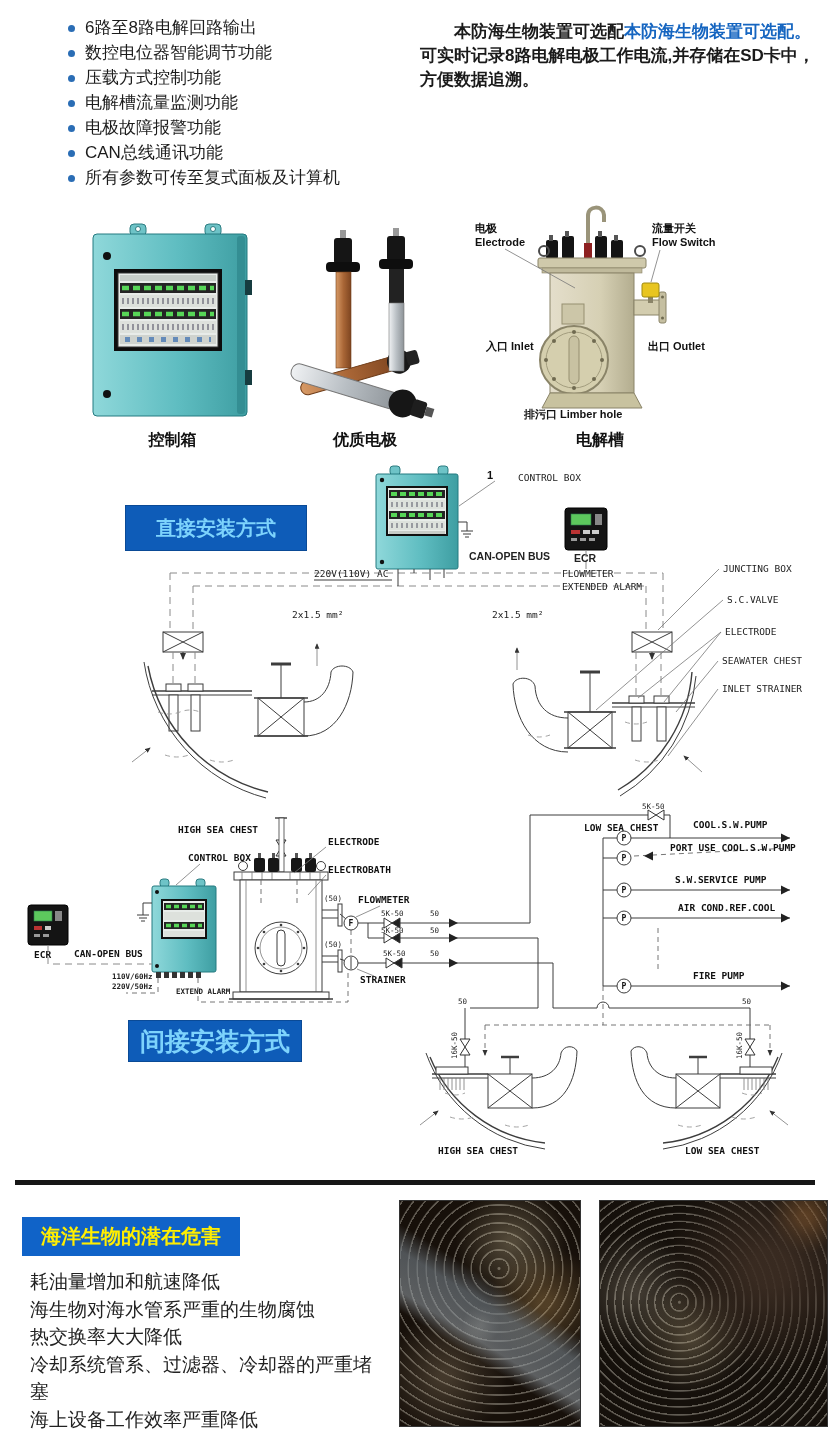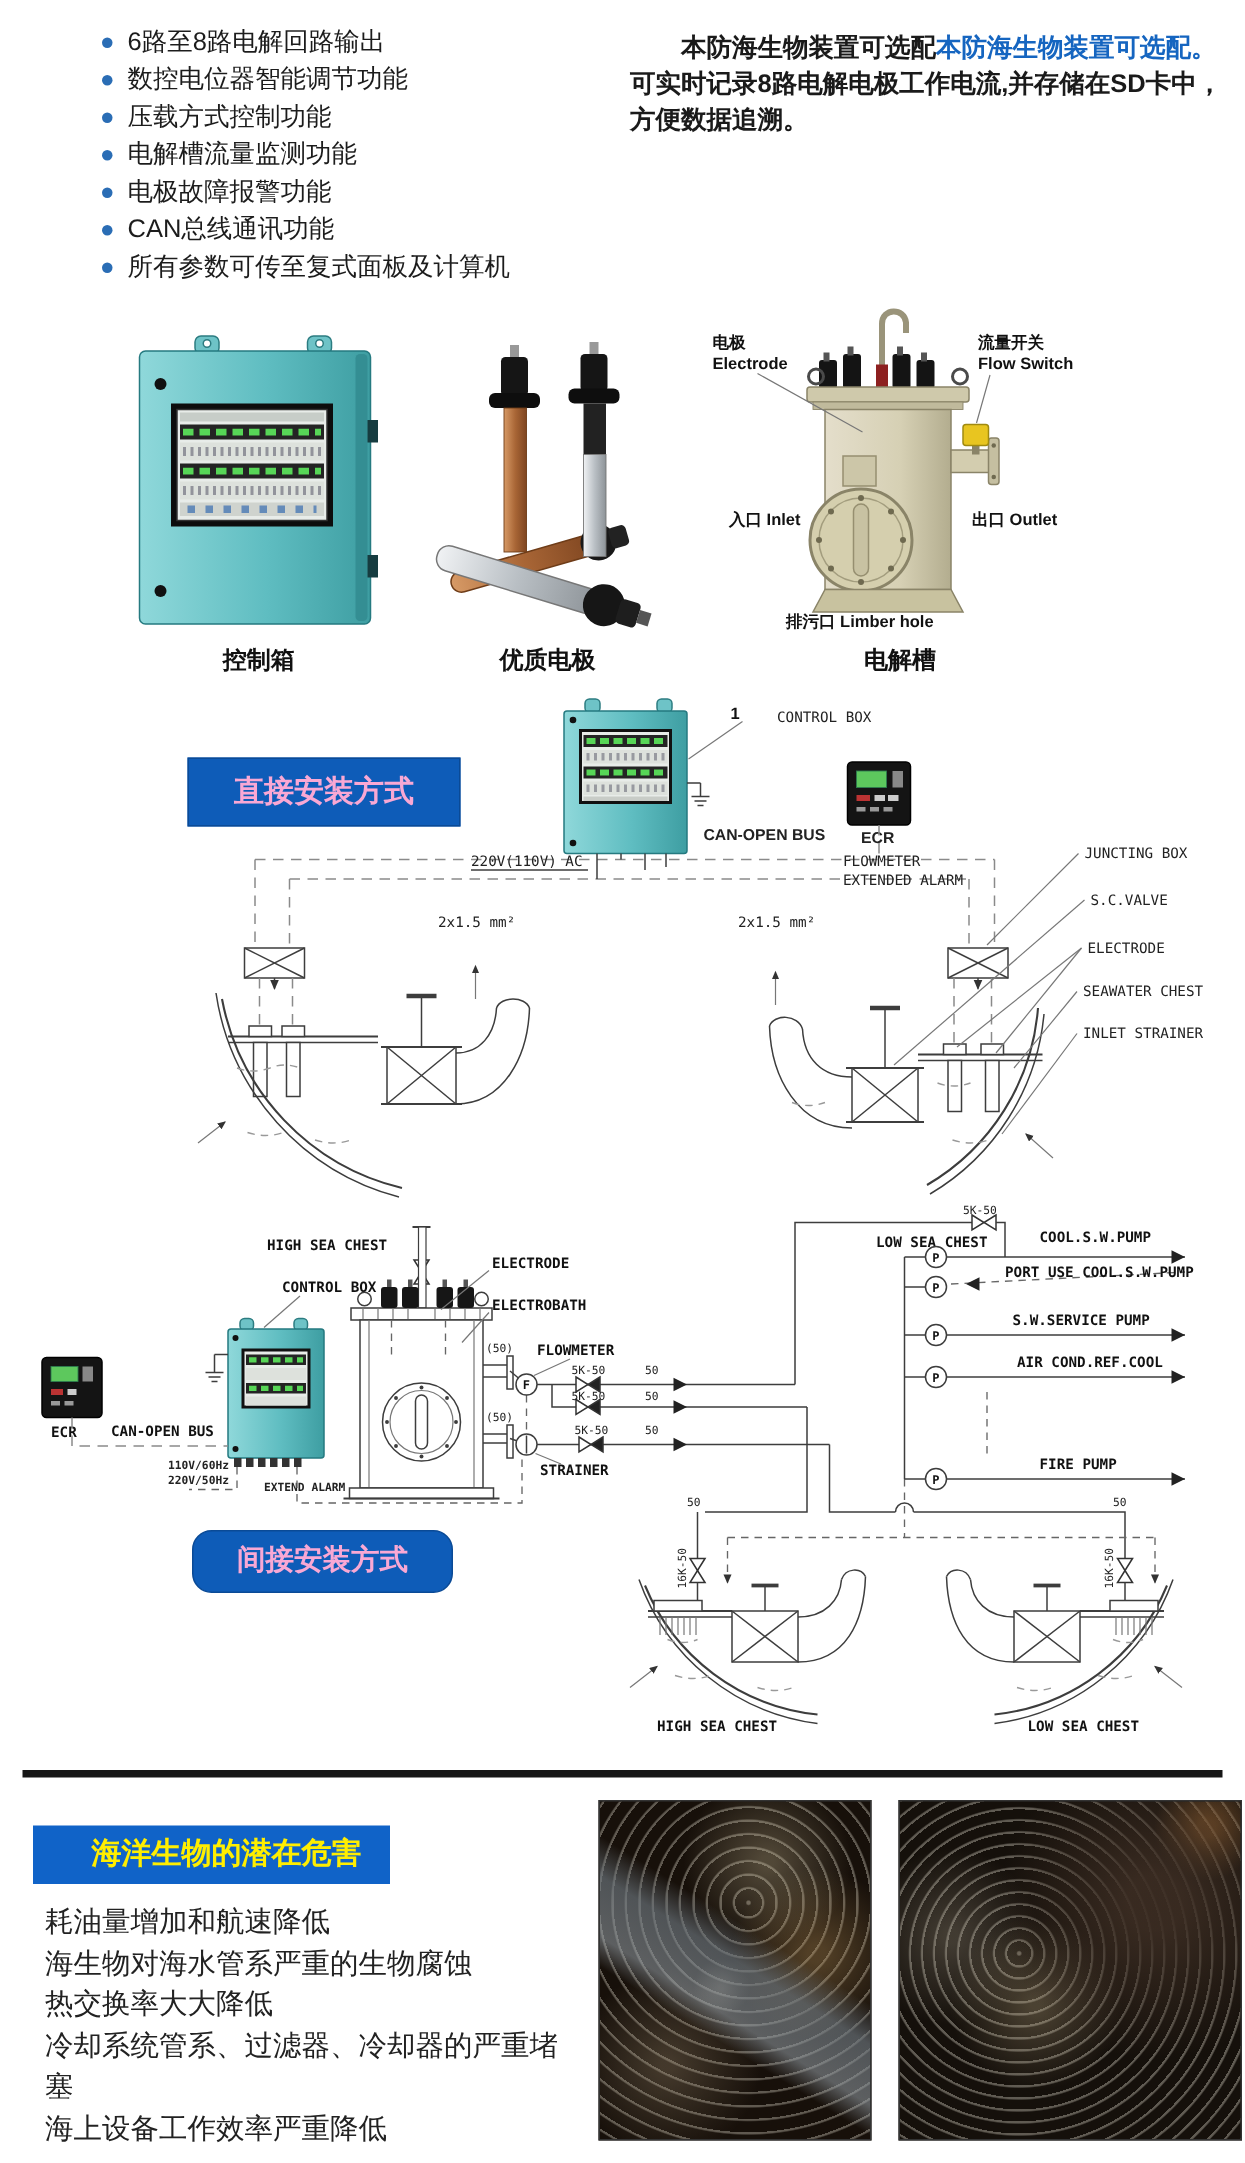--- a/index.html
+++ b/index.html
@@ -8,27 +8,27 @@
   .abs{position:absolute;}
   
   #features{left:68px;top:16px;width:340px;}
   .feat{display:flex;align-items:flex-start;height:25px;font-size:17px;color:#1c1c1c;}
   .bullet{width:7px;height:7px;border-radius:50%;background:#2a6db5;margin:9px 10px 0 0;flex:none;}
   #intro{left:420px;top:20px;width:404px;font-size:17px;line-height:24px;font-weight:bold;text-indent:2em;}
   .blue{color:#1565c0;}
   
   .caption{font-size:16px;font-weight:bold;text-align:center;color:#111;}
   
-  .secbtn{background:#0e5cb8;color:#f9a8d4;font-weight:bold;text-align:center;border:1px solid #0a4a96;}
+  .secbtn{background:#0e5cb8;color:#7dd3fc;font-weight:bold;text-align:center;border:1px solid #0a4a96;}
   #btn-direct{left:125px;top:505px;width:180px;height:44px;font-size:20px;line-height:44px;}
-  #btn-indirect{left:128px;top:1020px;width:172px;height:40px;font-size:19px;line-height:40px;border-radius:13px;}
+  #btn-indirect{left:128px;top:1020px;width:172px;height:40px;font-size:25px;line-height:40px;}
   
   #divider{left:15px;top:1180px;width:800px;height:5px;background:#161616;}
   #hazTitle{left:22px;top:1217px;width:218px;height:39px;background:#1063c8;color:#ffee00;
-            font-size:20px;font-weight:bold;text-align:center;line-height:39px;padding-left:20px;}
+            font-size:20px;font-weight:bold;text-align:center;line-height:39px;}
   #hazList{left:30px;top:1268px;width:360px;}
   .hazItem{font-size:19px;line-height:27.5px;color:#222;}
   .photo{top:1200px;height:225px;border:1px solid #333;}
   #photo1{left:399px;width:180px;
     background:
      linear-gradient(32deg, transparent 34%, rgba(150,160,168,.55) 40%, rgba(110,120,128,.65) 52%, transparent 60%),
      radial-gradient(circle at 62% 18%, rgba(215,200,160,.30) 2%, transparent 26%),
      radial-gradient(circle at 80% 45%, rgba(190,150,90,.35) 3%, transparent 30%),
      radial-gradient(circle at 25% 78%, rgba(170,150,120,.30) 2%, transparent 28%),
      radial-gradient(circle at 45% 55%, rgba(220,210,190,.25) 1%, transparent 12%),

